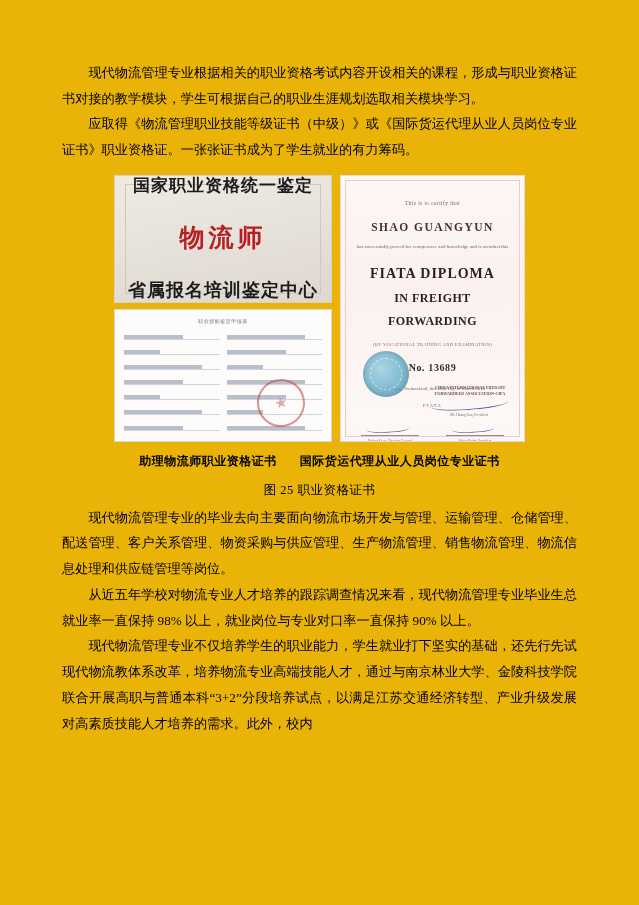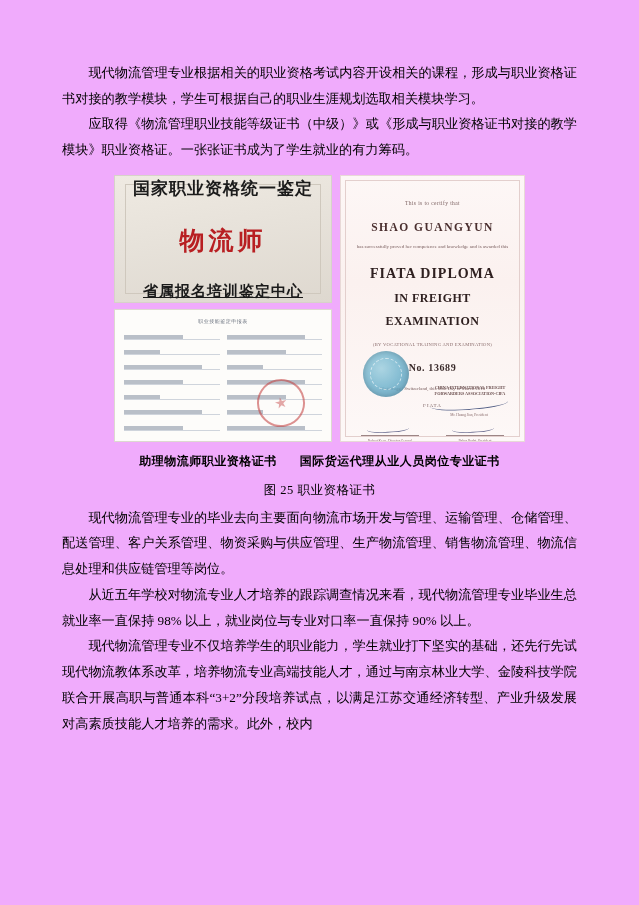--- a/index.html
+++ b/index.html
@@ -11,21 +11,21 @@
     width: 639px;
     height: 905px;
     font-family: "Liberation Serif", "DejaVu Serif", serif;
     color: #000000;
     overflow: hidden;
   }
   .page {
     position: relative;
     width: 639px;
     height: 905px;
-    background: #f0abfc;
+    background: #eab308;
     box-sizing: border-box;
     padding: 60px 62px 40px 62px;
   }
   .doc-body {
     font-size: 13.2px;
     line-height: 1.95;
     text-align: justify;
     text-justify: inter-ideograph;
   }
   p.para {
@@ -81,25 +81,24 @@
     font-weight: bold;
     font-size: 25px;
     letter-spacing: 4px;
     color: #b81f22;
     z-index: 2;
     margin-bottom: 12px;
   }
   .cert-line3 {
     font-family: "Liberation Sans", "DejaVu Sans", sans-serif;
     font-weight: bold;
-    font-size: 15px;
+    font-size: 18px;
     letter-spacing: 1px;
     color: #1b1b1b;
     z-index: 2;
-    text-decoration: underline;
   }
   
   .form-photo {
     width: 218px;
     height: 133px;
     background: #fdfcfa;
     border: 1px solid #ddd8d0;
     box-sizing: border-box;
     position: relative;
     overflow: hidden;
@@ -336,21 +335,21 @@
     text-indent: 0;
   }
 </style>
 </head>
 <body>
 
 <div class="page">
   <div class="doc-body">
 
     <p class="para">现代物流管理专业根据相关的职业资格考试内容开设相关的课程，形成与职业资格证书对接的教学模块，学生可根据自己的职业生涯规划选取相关模块学习。</p>
-    <p class="para">应取得《物流管理职业技能等级证书（中级）》或《形成与职业资格证书对接的教学模块》职业资格证。一张张证书成为了学生就业的有力筹码。</p>
+    <p class="para">应取得《物流管理职业技能等级证书（中级）》或《国际货运代理从业人员岗位专业证书》职业资格证。一张张证书成为了学生就业的有力筹码。</p>
 
     <div class="figure-block">
       <div class="figure-images">
 
         <div class="left-col">
 
           <div class="cert-photo">
             <div class="cert-line1">国家职业资格统一鉴定</div>
             <div class="cert-line2">物流师</div>
             <div class="cert-line3">省属报名培训鉴定中心</div>
@@ -415,21 +414,21 @@
             <div class="stamp"></div>
           </div>
 
         </div>
 
         <div class="diploma">
           <div class="dp-certify">This is to certify that</div>
           <div class="dp-name">SHAO GUANGYUN</div>
           <div class="dp-sub">has successfully proved her competence and knowledge and is awarded this</div>
           <div class="dp-title1">FIATA DIPLOMA</div>
-          <div class="dp-title2">IN FREIGHT EXAMINATION</div>
+          <div class="dp-title2">IN FREIGHT FORWARDING</div>
           <div class="dp-small">(BY VOCATIONAL TRAINING AND EXAMINATION)</div>
           <div class="dp-no">No. 13689</div>
           <div class="dp-place">Glattbrugg / Switzerland, this 30th Day of March 2018</div>
           <div class="dp-fiata">FIATA</div>
           <div class="dp-sigrow">
             <div class="dp-sig">
               <div class="line"></div>
               <div class="cap">Robert Keen, Director General</div>
             </div>
             <div class="dp-sig">

